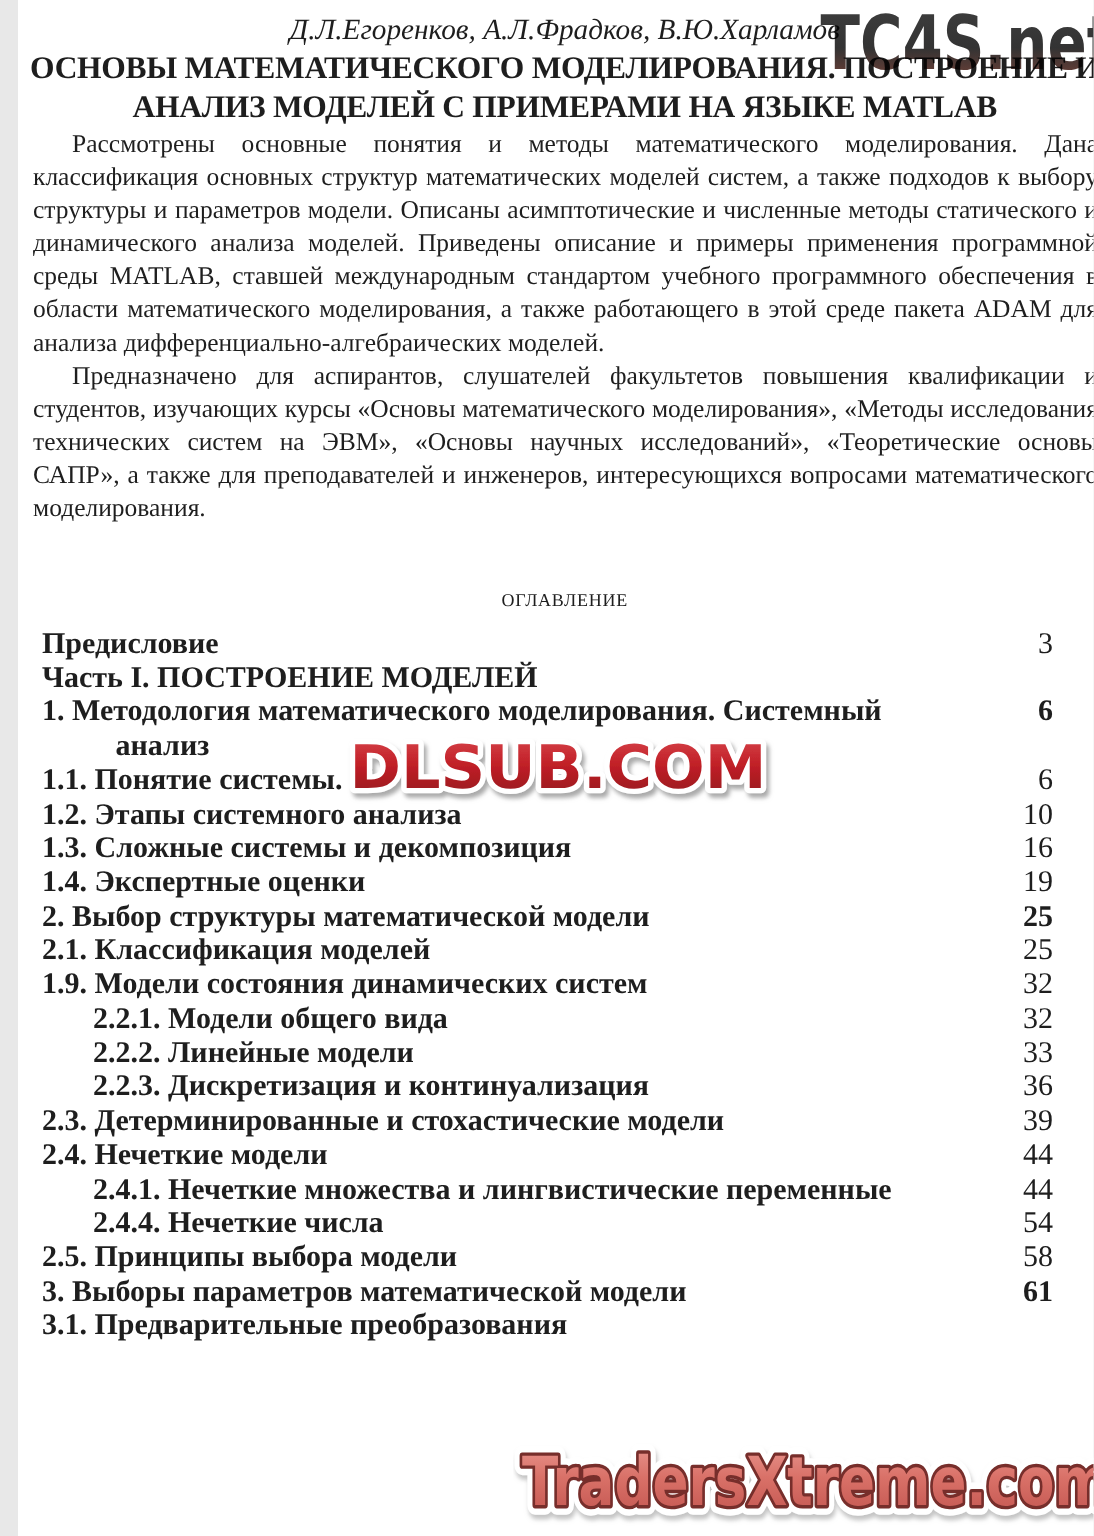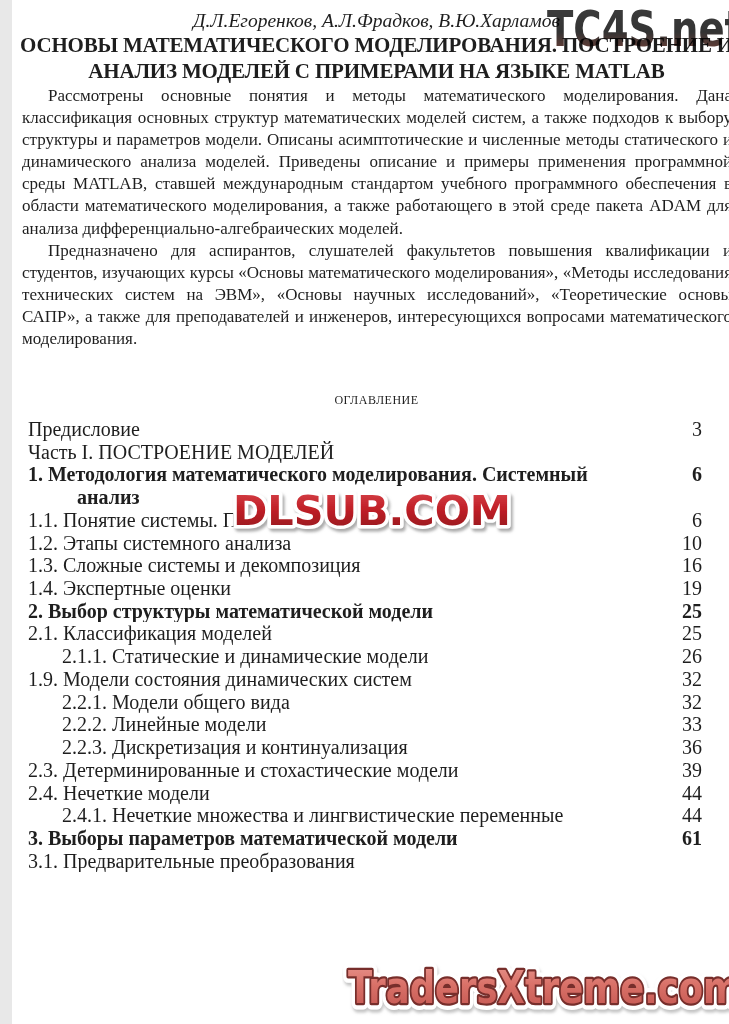--- a/index.html
+++ b/index.html
@@ -25,21 +25,21 @@
     position:absolute;top:393px;left:0;width:100%;text-align:center;
     font-size:12px;letter-spacing:0.5px;
   }
   .toc{
     position:absolute;top:418px;left:16px;width:674px;
     font-size:20px;line-height:22.72px;
   }
   .toc-row{display:flex;align-items:baseline;}
   .toc-row.bold{font-weight:bold;}
   .toc-row.center{}
-  .toc-text{flex:1 1 auto;white-space:nowrap;overflow:hidden;}
+  .toc-text{flex:1 1 auto;white-space:nowrap;overflow:hidden;font-weight:bold;}
   .toc-row.center .toc-text{flex:0 0 auto;}
   .toc-row.ind1 .toc-text{padding-left:34px;}
   .toc-row.ind2 .toc-text{padding-left:49px;}
   .toc-page{flex:0 0 auto;text-align:right;min-width:28px;}
   .wm{position:absolute;pointer-events:none;}
   .wm-tc4s{left:534px;top:0;mix-blend-mode:multiply;}
   .wm-dlsub{left:208px;top:480px;}
   .wm-traders{left:330px;top:954px;}
 </style>
 </head>
@@ -94,24 +94,20 @@
         <span class="toc-page">19</span>
       </div>
       <div class="toc-row bold">
         <span class="toc-text">2. Выбор структуры математической модели</span>
         <span class="toc-page">25</span>
       </div>
       <div class="toc-row">
         <span class="toc-text">2.1. Классификация моделей</span>
         <span class="toc-page">25</span>
       </div>
-      <div class="toc-row ind1">
-        <span class="toc-text">2.1.1. Статические и динамические модели</span>
-        <span class="toc-page">26</span>
-      </div>
       <div class="toc-row">
         <span class="toc-text">1.9. Модели состояния динамических систем</span>
         <span class="toc-page">32</span>
       </div>
       <div class="toc-row ind1">
         <span class="toc-text">2.2.1. Модели общего вида</span>
         <span class="toc-page">32</span>
       </div>
       <div class="toc-row ind1">
         <span class="toc-text">2.2.2. Линейные модели</span>
@@ -125,20 +121,28 @@
         <span class="toc-text">2.3. Детерминированные и стохастические модели</span>
         <span class="toc-page">39</span>
       </div>
       <div class="toc-row">
         <span class="toc-text">2.4. Нечеткие модели</span>
         <span class="toc-page">44</span>
       </div>
       <div class="toc-row ind1">
         <span class="toc-text">2.4.1. Нечеткие множества и лингвистические переменные</span>
         <span class="toc-page">44</span>
+      </div>
+      <div class="toc-row ind1">
+        <span class="toc-text">2.4.4. Нечеткие числа</span>
+        <span class="toc-page">54</span>
+      </div>
+      <div class="toc-row">
+        <span class="toc-text">2.5. Принципы выбора модели</span>
+        <span class="toc-page">58</span>
       </div>
       <div class="toc-row bold">
         <span class="toc-text">3. Выборы параметров математической модели</span>
         <span class="toc-page">61</span>
       </div>
       <div class="toc-row">
         <span class="toc-text">3.1. Предварительные преобразования</span>
         <span class="toc-page"></span>
       </div>
     </div>

